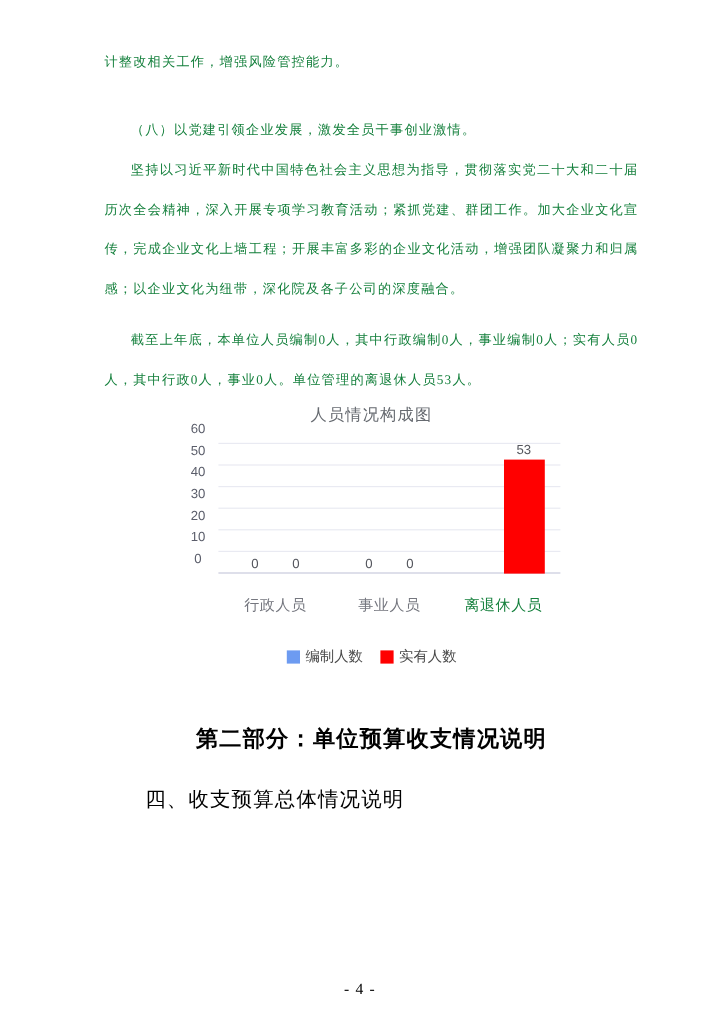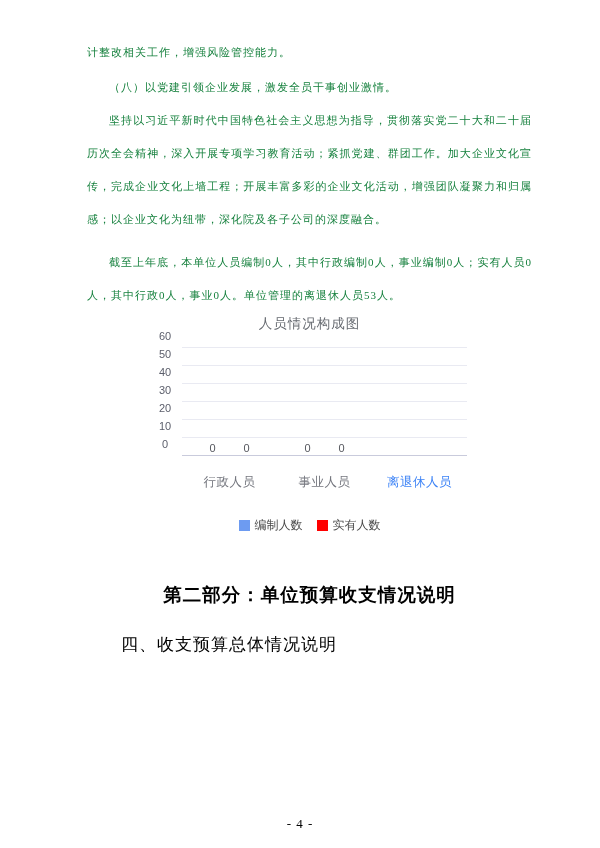--- a/index.html
+++ b/index.html
@@ -18,21 +18,21 @@
     padding: 36px 68px 0 87px;
   }
   .body-text {
     font-size: 11px;
     line-height: 33px;
     letter-spacing: 1px;
     text-align: justify;
     color: #15803d;
   }
   .indent { text-indent: 2em; }
-  .para-gap { margin-top: 2px; }
+  .para-gap { margin-top: 24px; }
   .sec-heading {
     font-size: 17px;
     line-height: 33px;
     font-weight: bold;
     letter-spacing: 1px;
     text-indent: 2em;
   }
   .sec3-heading { margin-top: 8px; }
   .p4 { margin-top: 10px; }
 
@@ -195,28 +195,32 @@
                 <div class="bar-slot">
                   <div class="bar-value-label" style="color: rgb(85, 87, 94);">0</div>
                   <div class="bar-rect" style="height: 0px; background: rgb(255, 0, 0);"></div>
                 </div>
               </div>
               <div class="bar-group">
                 <div class="bar-slot">
                   <div class="bar-value-label" style="color: rgb(85, 87, 94);"></div>
                   <div class="bar-rect" style="height: 0px; background: rgb(109, 155, 241);"></div>
                 </div>
+                <div class="bar-slot">
+                  <div class="bar-value-label" style="color: rgb(85, 87, 94);">53</div>
+                  <div class="bar-rect" style="height: 95.4px; background: rgb(255, 0, 0);"></div>
+                </div>
               </div>
             </div>
           </div>
       </div>
       <div class="xaxis-labels" id="xaxis-labels">
           <div class="xaxis-label" style="color: rgb(117, 119, 127);">行政人员</div>
           <div class="xaxis-label" style="color: rgb(117, 119, 127);">事业人员</div>
-          <div class="xaxis-label" style="color: #3b82f6;">离退休人员</div>
+          <div class="xaxis-label" style="color: #15803d;">离退休人员</div>
         </div>
       <div class="legend" id="chart-legend">
           <div class="legend-item">
             <span class="legend-swatch" style="background: rgb(109, 155, 241);"></span>
             <span>编制人数</span>
           </div>
           <div class="legend-item">
             <span class="legend-swatch" style="background: rgb(255, 0, 0);"></span>
             <span>实有人数</span>
           </div>

